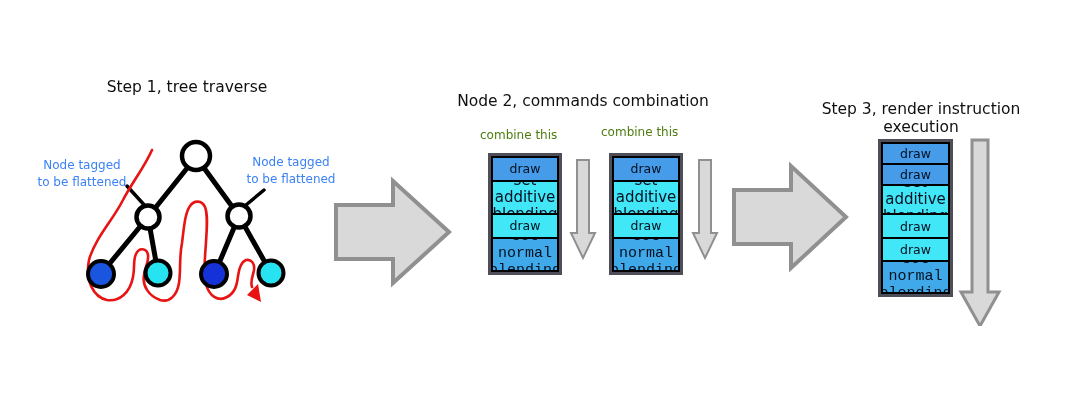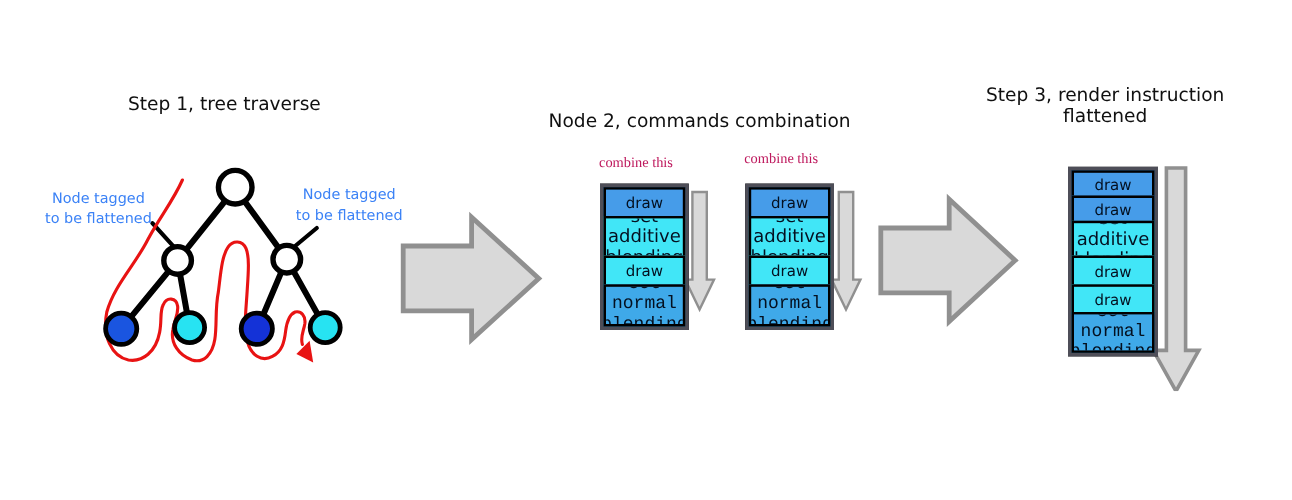--- a/index.html
+++ b/index.html
@@ -1,37 +1,37 @@
 <!DOCTYPE html>
 <html style="--block-blue: #469ce9; --block-cyan: #41e6f7; --block-blue2: #3fa9e9; --arrow-fill: #d9d9d9; --arrow-stroke: #909090; --path-red: #e81313; --leaf-blue: #1a55e0; --leaf-dark-blue: #1432d7; --leaf-cyan: #27e3f2; --node-white: #ffffff; --edge-black: #000000;"><head>
 <meta charset="utf-8">
 <style>
   html,body{margin:0;padding:0;background:#fff;}
   .canvas{
     position:relative;width:1077px;height:326px;background:#fff;overflow:hidden;
     font-family:"DejaVu Sans","Liberation Sans",sans-serif;color:#111;
   }
   .title{position:absolute;font-size:15.5px;text-align:center;color:#101010;}
-  .caption{position:absolute;font-size:12px;text-align:center;color:#be185d;font-family:Liberation Serif, serif;}
+  .caption{position:absolute;font-size:12px;color:#4d7c0f;}
   .node-label{position:absolute;font-size:12px;text-align:center;color:#3b82f6;line-height:16.5px;}
   svg{position:absolute;left:0;top:0;}
   .edge{stroke:var(--edge-black);stroke-width:5;stroke-linecap:round;}
   .tick{stroke:var(--edge-black);stroke-width:3.5;stroke-linecap:round;}
   .redpath{stroke:var(--path-red);stroke-width:2.6;fill:none;stroke-linecap:round;stroke-linejoin:round;}
   .redhead{fill:var(--path-red);stroke:none;}
   .node-white{fill:var(--node-white);stroke:var(--edge-black);stroke-width:4.5;}
   .leaf-blue{fill:var(--leaf-blue);stroke:var(--edge-black);stroke-width:4;}
   .leaf-darkblue{fill:var(--leaf-dark-blue);stroke:var(--edge-black);stroke-width:4;}
   .leaf-cyan{fill:var(--leaf-cyan);stroke:var(--edge-black);stroke-width:4;}
   .bigarrow{fill:var(--arrow-fill);stroke:var(--arrow-stroke);stroke-width:4;stroke-linejoin:miter;}
   .smallarrow{fill:var(--arrow-fill);stroke:var(--arrow-stroke);stroke-width:2;stroke-linejoin:miter;}
   .longarrow{fill:var(--arrow-fill);stroke:var(--arrow-stroke);stroke-width:3;stroke-linejoin:miter;}
   .stack{
     position:absolute;box-sizing:border-box;border:3px solid #4e4e58;
-    display:flex;flex-direction:column;background:#000;margin-left:12px;
+    display:flex;flex-direction:column;background:#000;
   }
   .block{
     box-sizing:border-box;border:2px solid #000;display:flex;align-items:center;justify-content:center;
     text-align:center;color:#041020;overflow:hidden;
   }
   .block + .block{margin-top:-2px;}
   .blk-draw{font-size:12.5px;}
   .blk-two{font-size:15px;line-height:1.12;padding:0 17px;}
   .blk-blue{background:var(--block-blue);}
   .blk-cyan{background:var(--block-cyan);}
@@ -116,23 +116,23 @@
     <div class="block blk-two  blk-blue2" style="flex:34 0 0;">set normal blending</div>
   </div>
 
   <div class="stack" style="left:609px;top:153px;width:74px;height:122px;">
     <div class="block blk-draw blk-blue" style="flex:24 0 0;">draw</div>
     <div class="block blk-two  blk-cyan" style="flex:34 0 0;">set additive blending</div>
     <div class="block blk-draw blk-cyan" style="flex:24 0 0;">draw</div>
     <div class="block blk-two  blk-blue2" style="flex:34 0 0;">set normal blending</div>
   </div>
 
-  <div class="title" style="left:771px;top:70px;width:300px;">
+  <div class="title" style="left:771px;top:100px;width:300px;">
     <div>Step 3, render instruction</div>
-    <div>flattened</div>
+    <div>execution</div>
   </div>
 
   <div class="stack" style="left:878px;top:139px;width:75px;height:158px;">
     <div class="block blk-draw blk-blue" style="flex:21 0 0;">draw</div>
     <div class="block blk-draw blk-blue" style="flex:21 0 0;">draw</div>
     <div class="block blk-two  blk-cyan" style="flex:31 0 0;">set additive blending</div>
     <div class="block blk-draw blk-cyan" style="flex:24 0 0;">draw</div>
     <div class="block blk-draw blk-cyan" style="flex:24 0 0;">draw</div>
     <div class="block blk-two  blk-blue2" style="flex:33 0 0;">set normal blending</div>
   </div>

